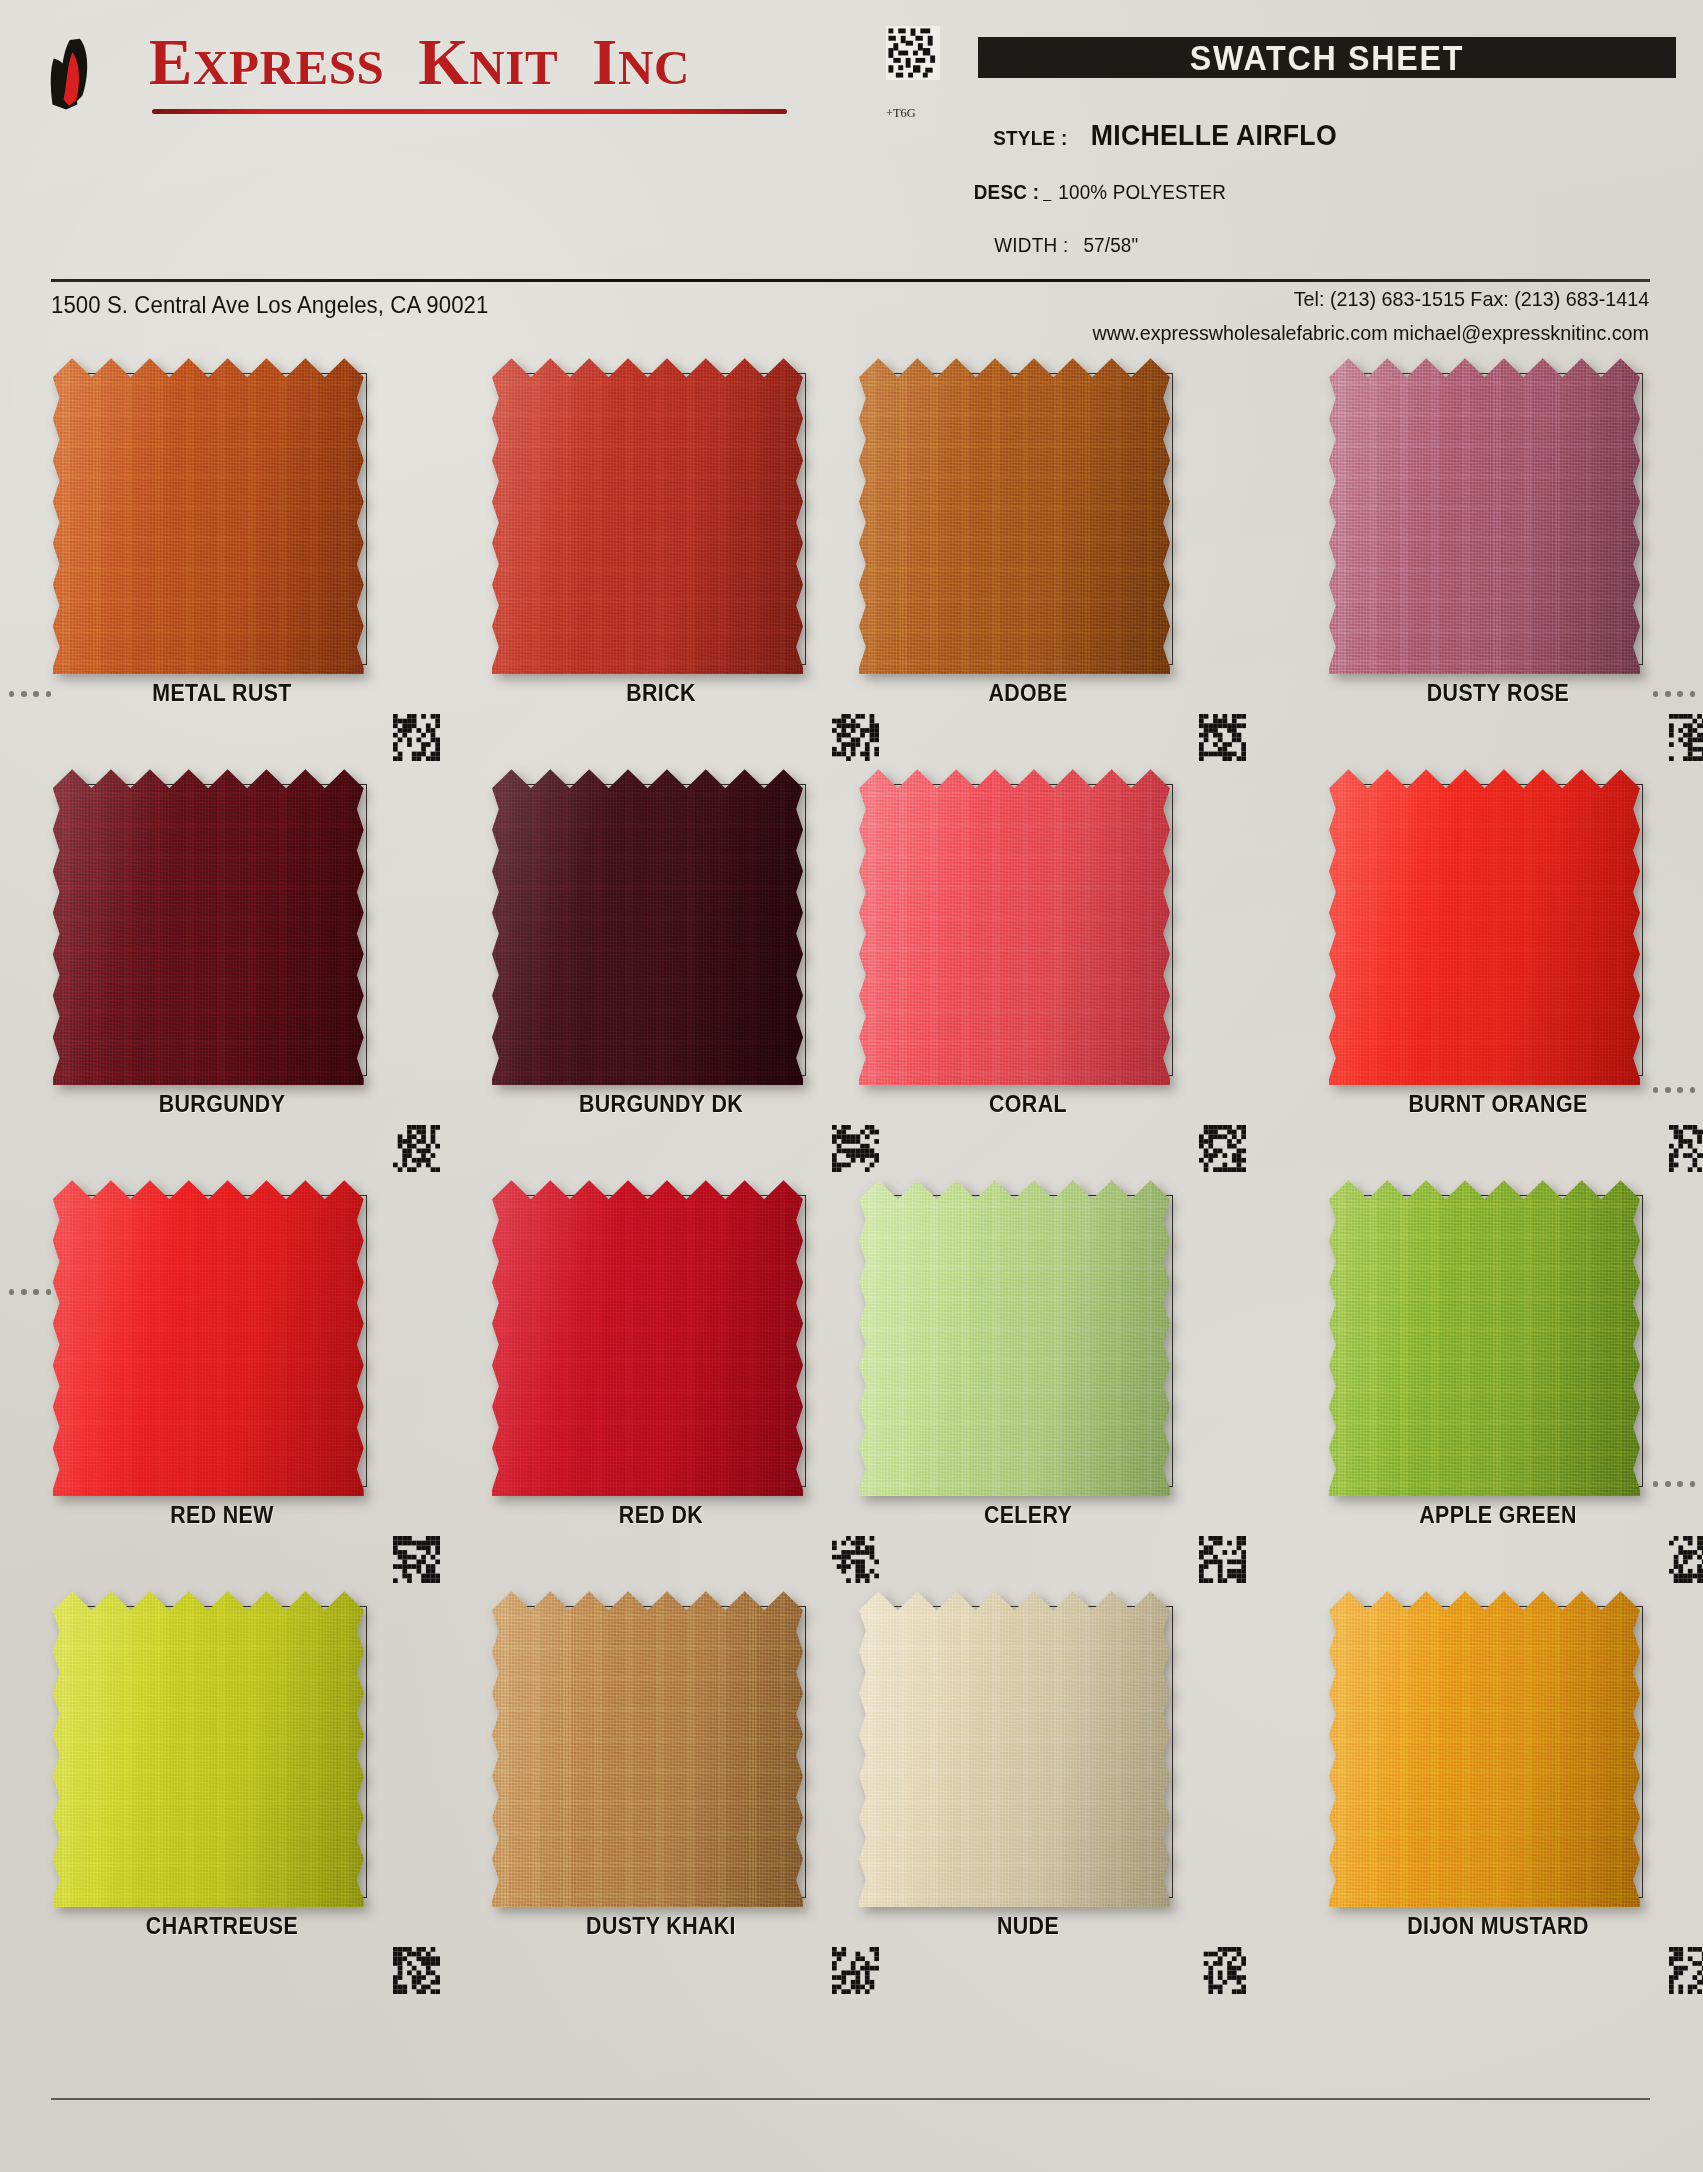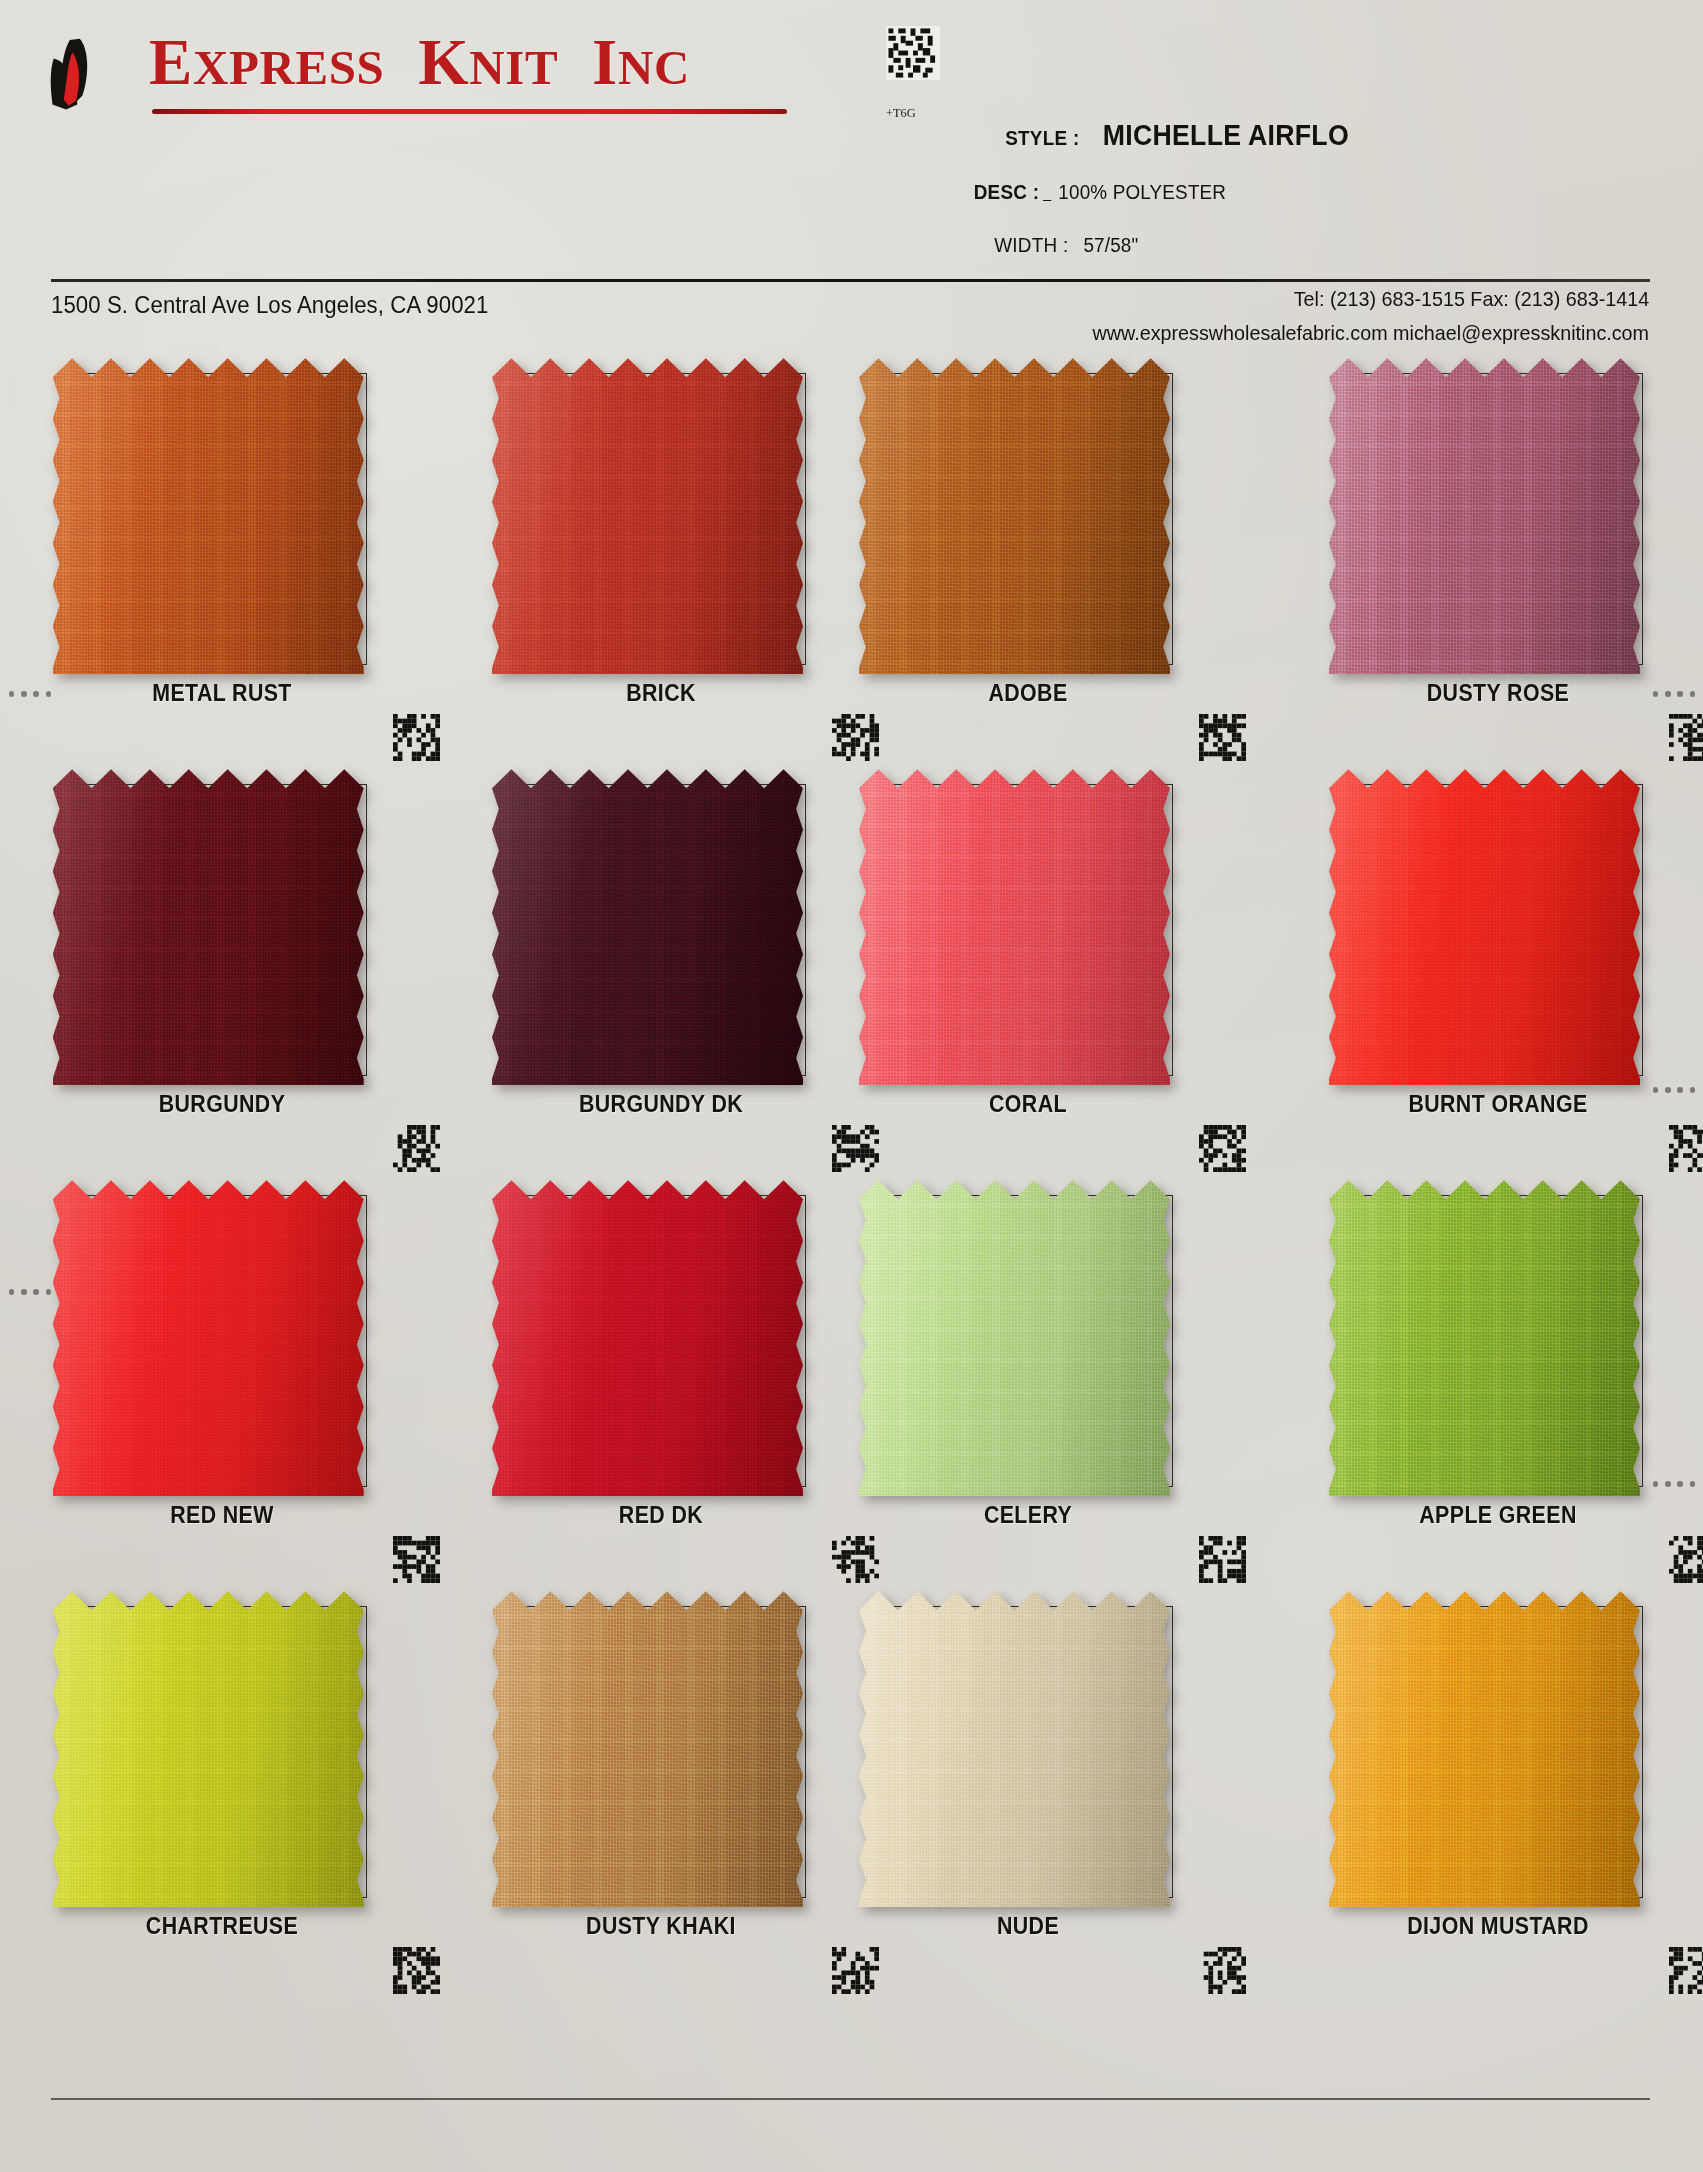--- a/index.html
+++ b/index.html
@@ -54,21 +54,21 @@
     display:block;text-align:center;color:#efeee9;
     font-size:35px;font-weight:700;letter-spacing:1.9px;line-height:41px;
     transform:scaleX(.92);
   }
 
   .meta-line{position:absolute;font-weight:700;color:#14120f;white-space:nowrap;}
   .meta-key{font-size:21px;font-weight:700;letter-spacing:0.3px;transform:scaleX(.9);display:inline-block;}
   .meta-val-big{font-size:29px;font-weight:700;letter-spacing:0.3px;transform:scaleX(.92);display:inline-block;}
   .meta-val{font-size:20.5px;font-weight:400;letter-spacing:0.2px;transform:scaleX(.92);display:inline-block;}
 
-  .row-style{left:989px;top:119px;margin-left:12px;}
+  .row-style{left:989px;top:119px;}
   .row-desc{left:970px;top:180px;text-decoration:underline;}
   .row-width{left:990px;top:233px;}
 
   .hdr-rule{
     position:absolute;left:51px;top:279px;width:1599px;height:3.1px;
     background:linear-gradient(90deg,#2a2722,#15130f 35%,#171511 70%,#3a3630);
   }
 
   .addr{
     position:absolute;left:51px;top:292px;
@@ -207,20 +207,23 @@
           <rect x="5" y="16" width="2" height="2"></rect>
           <rect x="11" y="16" width="3" height="3"></rect>
           <rect x="16" y="17" width="3" height="2"></rect>
         <rect x="4" y="19" width="3" height="2"></rect>
           <rect x="9" y="19" width="2" height="2"></rect>
           <rect x="15" y="19" width="2" height="2"></rect>
       </g>
     </svg>
     <div class="qr-header-label">+T6G</div>
 
+    <div class="swatch-sheet-bar">
+      <span>SWATCH SHEET</span>
+    </div>
 
     <div class="meta-line row-style">
       <span class="meta-key">STYLE :</span>
       &nbsp;&nbsp;<span class="meta-val-big">MICHELLE AIRFLO</span>
     </div>
 
     <div class="meta-line row-desc">
       <span class="meta-key">DESC  :</span>
       &nbsp;&nbsp;<span class="meta-val">100% POLYESTER</span>
     </div>

